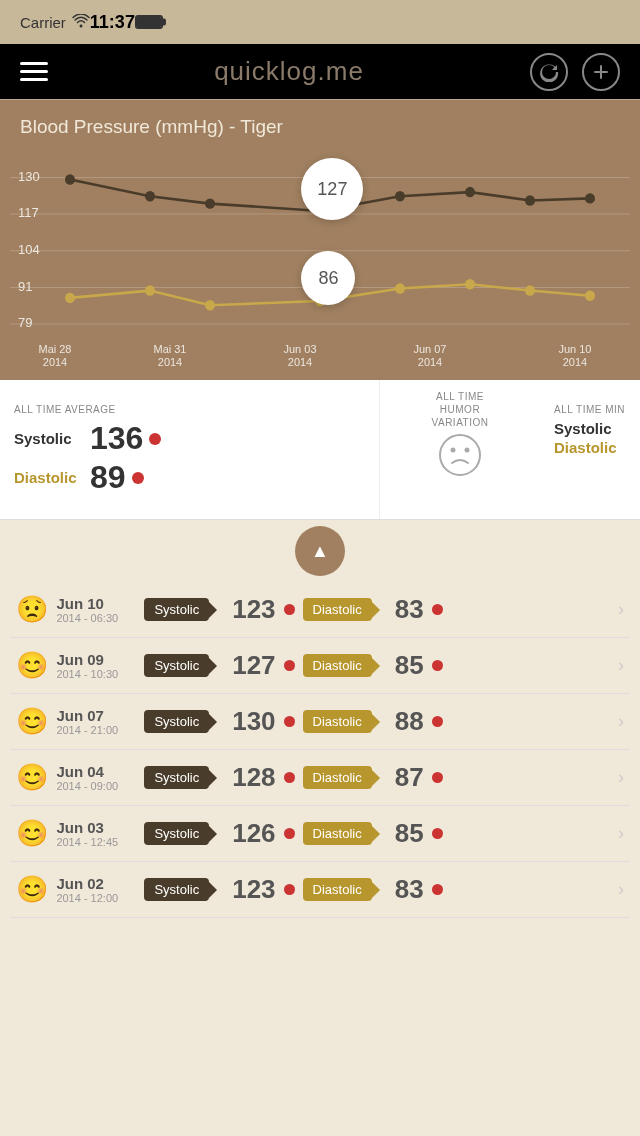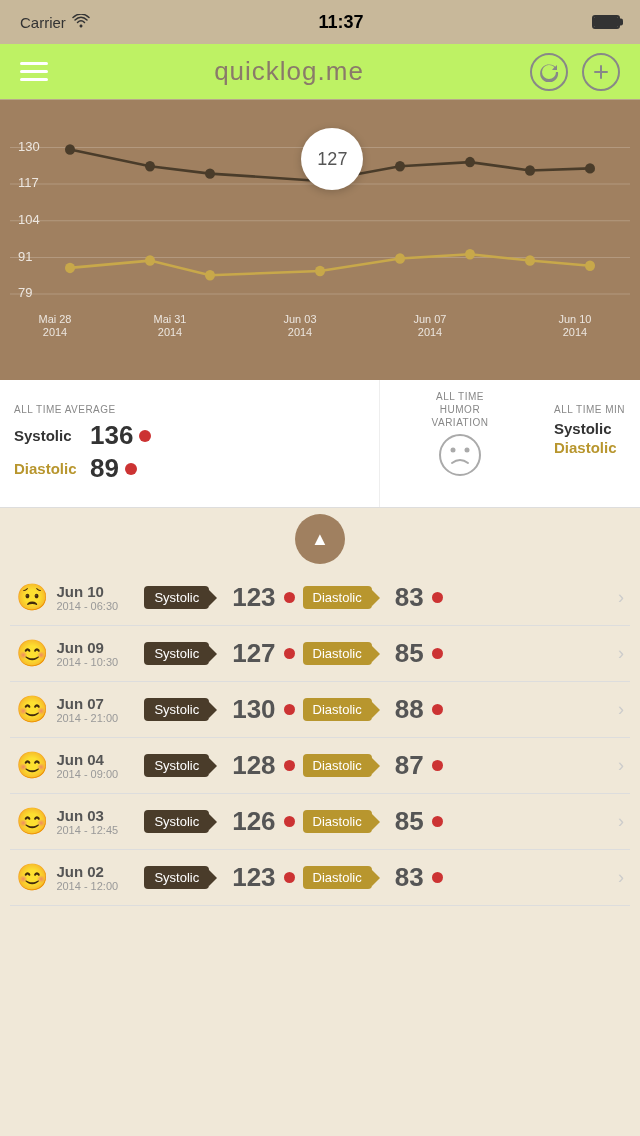--- a/index.html
+++ b/index.html
@@ -11,21 +11,20 @@
       background: #f0e8d8;
       overflow-x: hidden;
     }
 
     
     .status-bar {
       background: #c8b89a;
       height: 44px;
       display: flex;
       align-items: center;
-      justify-content: space-between;
       padding: 0 20px;
     }
     .status-carrier {
       font-size: 15px;
       color: #333;
       display: flex;
       align-items: center;
       gap: 6px;
     }
     .status-time {
@@ -59,21 +58,21 @@
     }
     .battery-fill {
       width: 100%;
       height: 100%;
       background: #333;
       border-radius: 1px;
     }
 
     
     .header {
-      background: #bef264;
+      background: #000000;
       height: 56px;
       display: flex;
       align-items: center;
       justify-content: space-between;
       padding: 0 20px;
       border-bottom: 1px solid #b8a88a;
     }
     .hamburger {
       display: flex;
       flex-direction: column;
@@ -190,21 +189,21 @@
     .stat-name {
       font-size: 15px;
       font-weight: 700;
       color: #333;
       min-width: 70px;
     }
     .stat-name.diastolic {
       color: #b8962e;
     }
     .stat-value {
-      font-size: 26px;
+      font-size: 32px;
       font-weight: 700;
       color: #333;
     }
     .stat-dot {
       width: 12px;
       height: 12px;
       border-radius: 50%;
       background: #cc3333;
       flex-shrink: 0;
     }
@@ -370,20 +369,21 @@
     <div class="header-btn">
       <svg width="18" height="18" viewBox="0 0 18 18" fill="#888">
         <rect x="8" y="2" width="2" height="14" rx="1"></rect>
         <rect x="2" y="8" width="14" height="2" rx="1"></rect>
       </svg>
     </div>
   </div>
 </div>
 
 <div class="chart-area">
+  <div class="chart-title">Blood Pressure (mmHg) - Tiger</div>
   <div class="chart-svg-container">
     <svg viewBox="0 0 620 210" preserveAspectRatio="none">
 
       <line x1="0" y1="30" x2="620" y2="30" stroke="rgba(255,255,255,0.2)" stroke-width="1"></line>
       <line x1="0" y1="65" x2="620" y2="65" stroke="rgba(255,255,255,0.2)" stroke-width="1"></line>
       <line x1="0" y1="100" x2="620" y2="100" stroke="rgba(255,255,255,0.2)" stroke-width="1"></line>
       <line x1="0" y1="135" x2="620" y2="135" stroke="rgba(255,255,255,0.2)" stroke-width="1"></line>
       <line x1="0" y1="170" x2="620" y2="170" stroke="rgba(255,255,255,0.2)" stroke-width="1"></line>
 
       <text x="8" y="33" fill="rgba(255,255,255,0.8)" font-size="13">130</text>
@@ -421,20 +421,23 @@
       <text x="420" y="198" fill="rgba(255,255,255,0.8)" font-size="11" text-anchor="middle">Jun 07</text>
       <text x="420" y="210" fill="rgba(255,255,255,0.8)" font-size="11" text-anchor="middle">2014</text>
       <text x="565" y="198" fill="rgba(255,255,255,0.8)" font-size="11" text-anchor="middle">Jun 10</text>
       <text x="565" y="210" fill="rgba(255,255,255,0.8)" font-size="11" text-anchor="middle">2014</text>
     </svg>
 
     
     <div class="chart-bubble bubble-top">
       <span>127</span>
     </div>
+    <div class="chart-bubble bubble-bottom">
+      <span>86</span>
+    </div>
   </div>
 </div>
 
 <div class="stats-bar">
 
   <div class="stat-section">
     <div class="stat-label-sm">ALL TIME AVERAGE</div>
     <div class="stat-row">
       <span class="stat-name">Systolic</span>
       <span class="stat-value">136</span>

